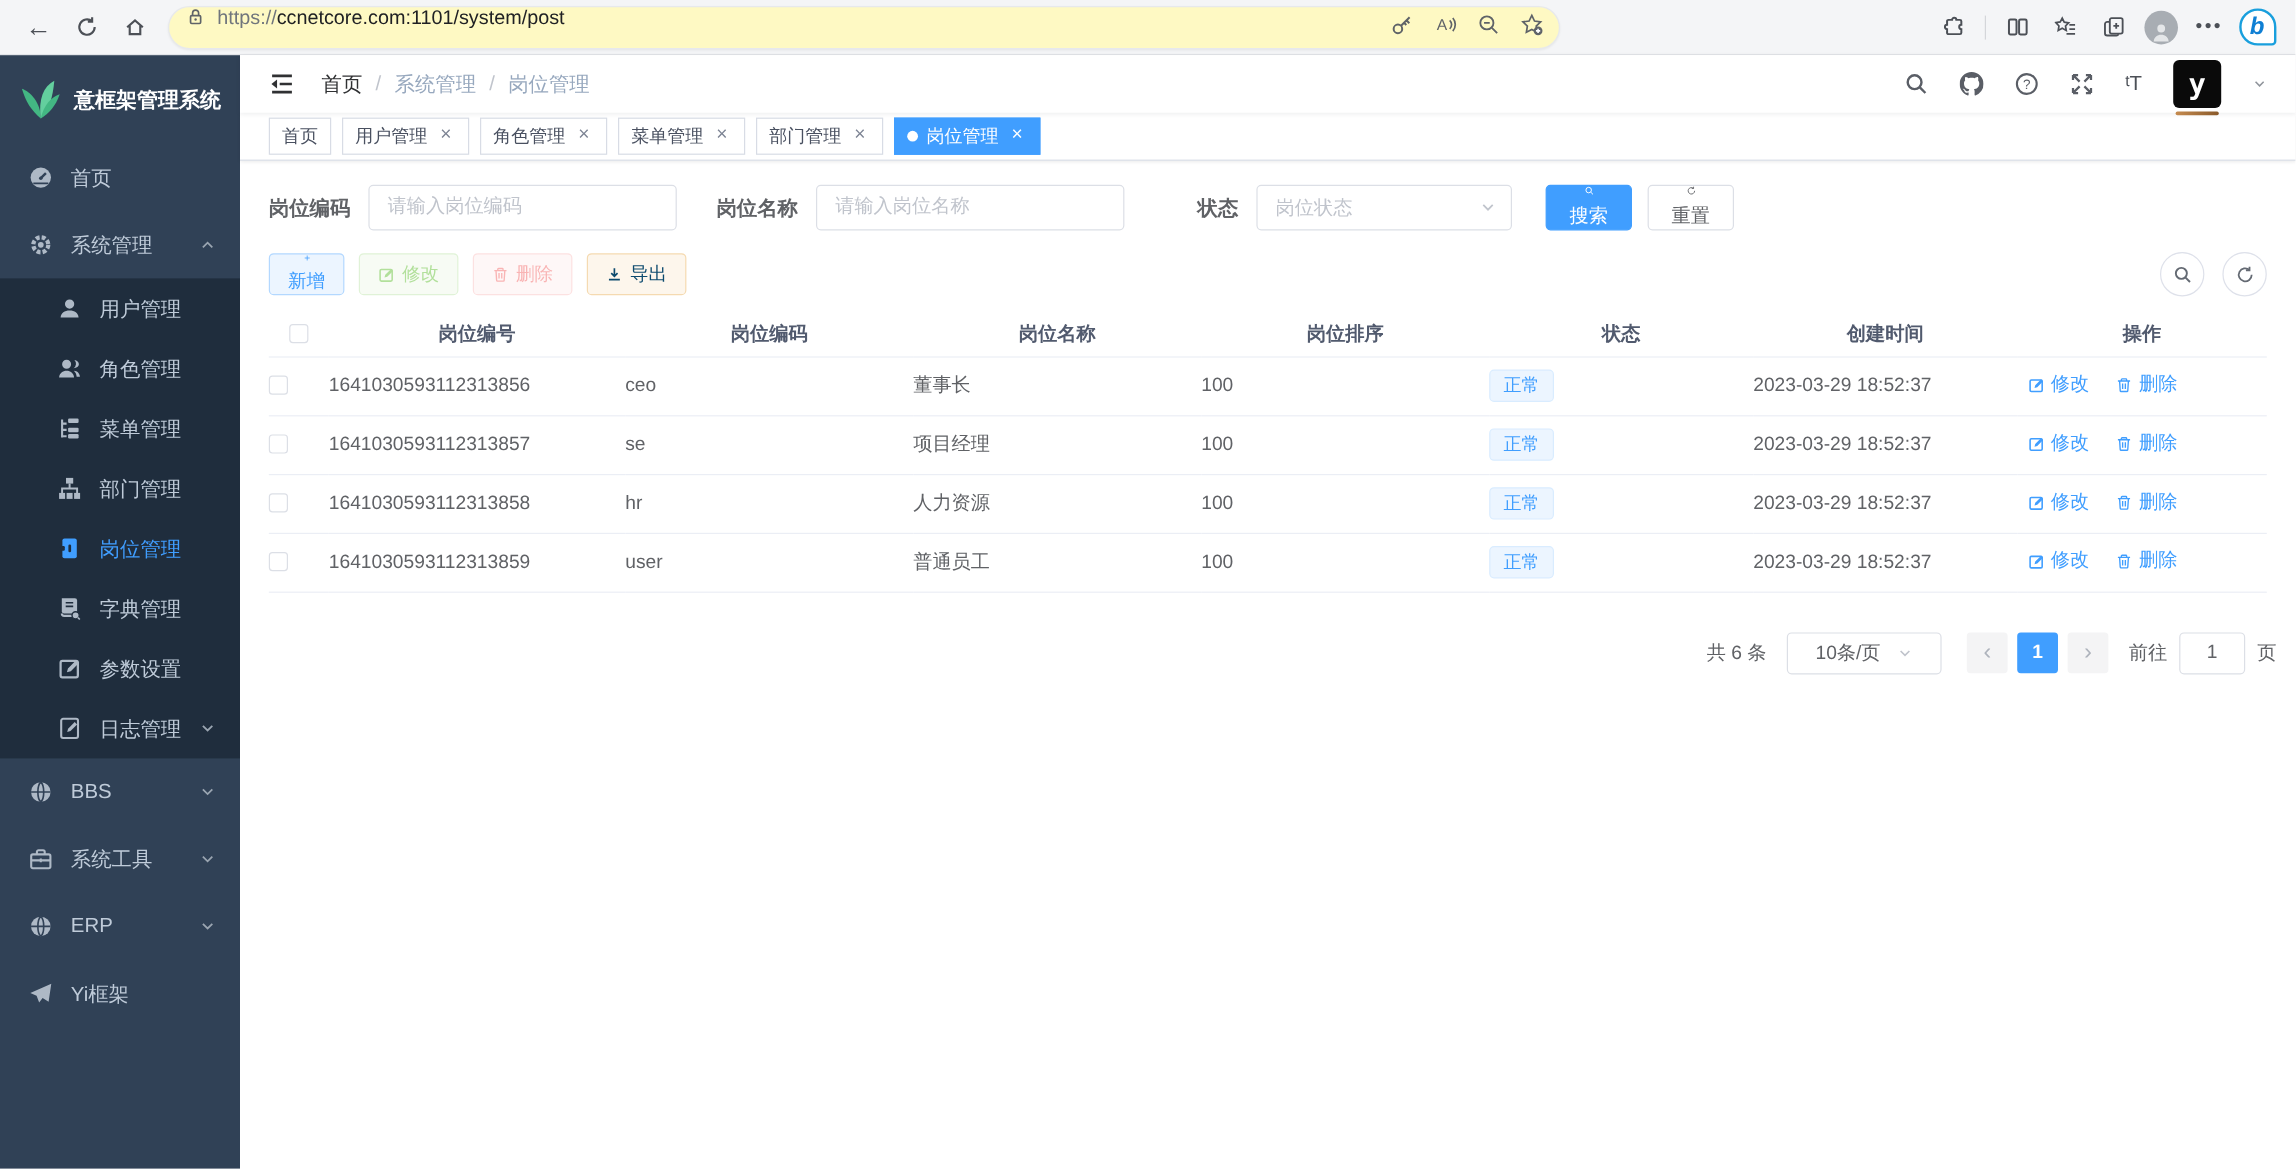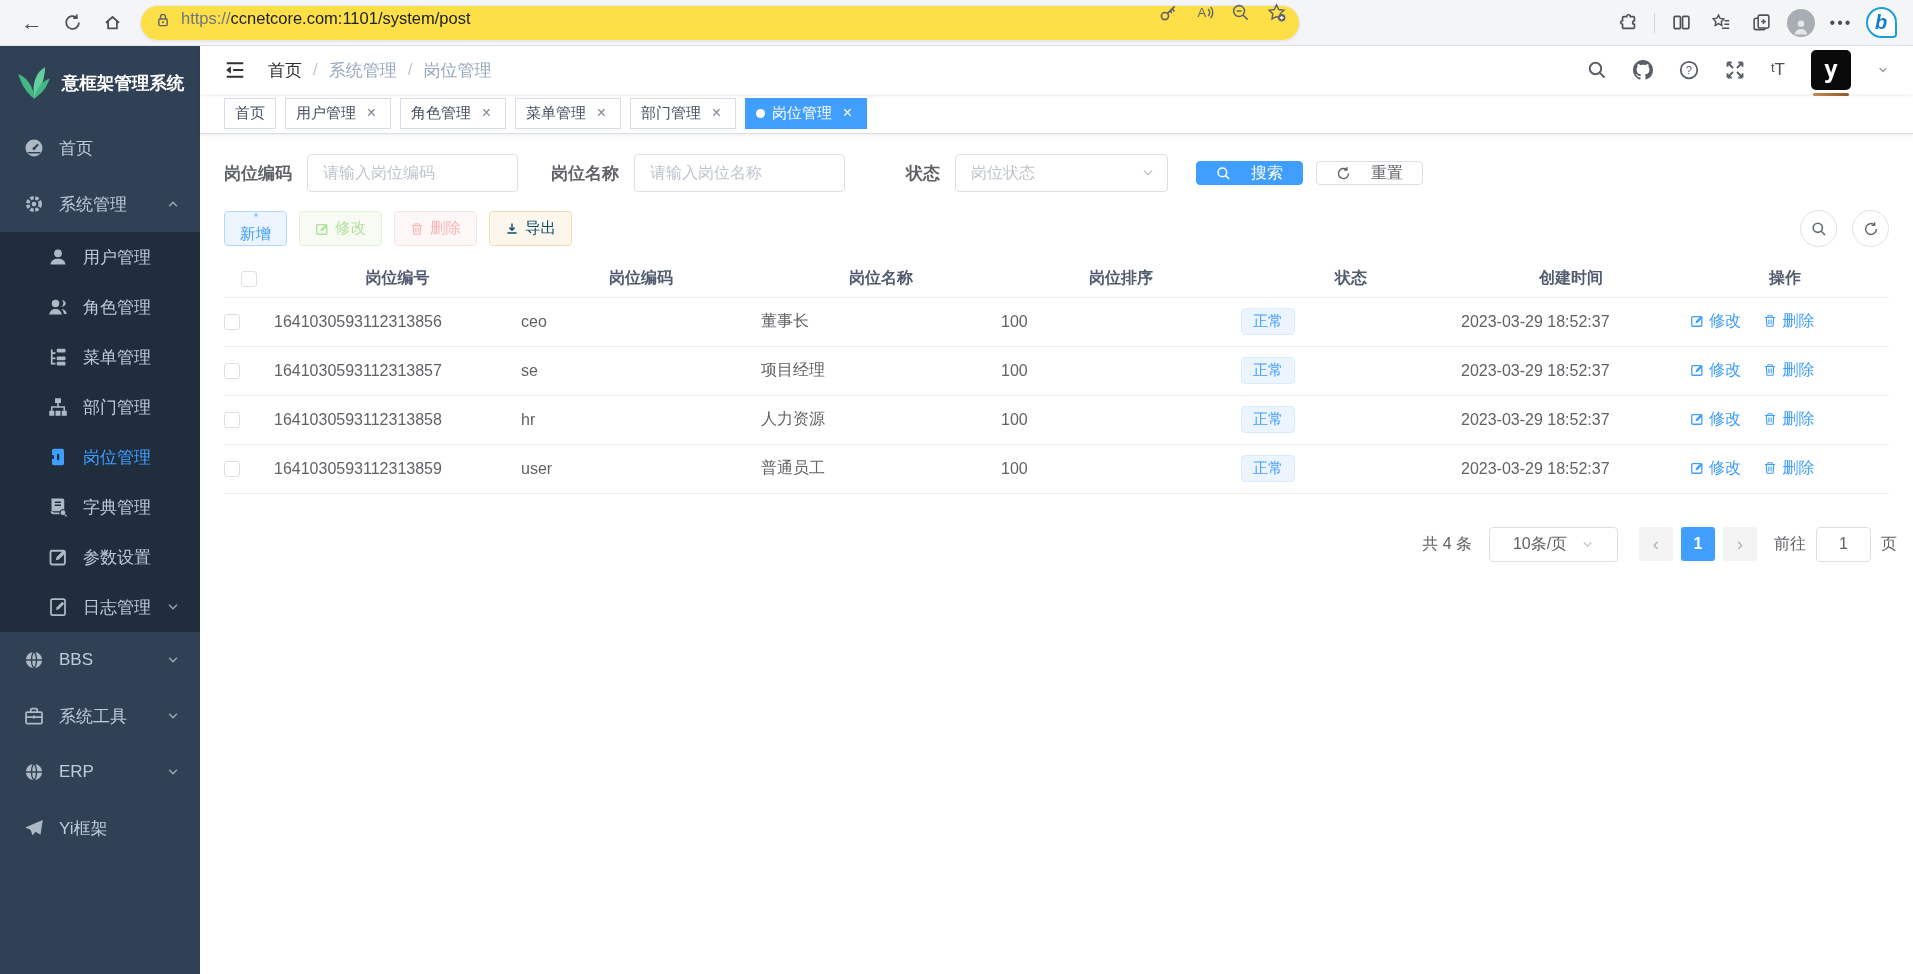--- a/index.html
+++ b/index.html
@@ -6,22 +6,22 @@
   html,body { width:1913px; height:974px; overflow:hidden;
     font-family:"Liberation Sans","DejaVu Sans",sans-serif; background:#fff; }
 
   
   .browser-bar { height:46px; background:#f4f5f7; border-bottom:1px solid #e2e4e8;
     display:flex; align-items:center; padding:0 14px; gap:4px; }
   .b-btn { width:36px; height:36px; border-radius:6px; display:flex; align-items:center;
     justify-content:center; color:#4c5057; flex:0 0 auto; }
   .b-btn svg { width:19px; height:19px; }
   .back-glyph { font-size:22px; line-height:1; }
-  .pill { flex:1; max-width:1160px; height:36px; background:#fde047; border:1px solid #e7e9ec;
-    border-radius:18px; display:flex; align-items:flex-end; padding:0 6px 12px 14px;
+  .pill { flex:1; max-width:1160px; height:36px; background:#fef9c3; border:1px solid #e7e9ec;
+    border-radius:18px; display:flex; align-items:flex-start; padding:0 6px 0 14px;
     box-shadow:0 1px 2px rgba(0,0,0,.06); margin:0 6px; }
   .pill .lock { color:#5f6368; margin-right:10px; display:flex; }
   .pill .lock svg { width:16px; height:16px; }
   .url { font-size:16.5px; color:#202124; white-space:nowrap; }
   .url .dim { color:#70757c; }
   .pill-right { margin-left:auto; display:flex; align-items:center; gap:2px; }
   .pill-right .b-btn { width:34px; height:30px; color:#5f6368; }
   .chrome-right { margin-left:auto; display:flex; align-items:center; gap:4px; }
   .vdivider { width:1px; height:20px; background:#d4d6da; margin:0 4px; }
   .ellipsis-glyph { font-size:16px; letter-spacing:2px; color:#4c5057; }
@@ -83,32 +83,32 @@
     text-align:center; border-radius:50%; }
   .tag-item.active { background:#409eff; border-color:#409eff; color:#fff; }
   .tag-item.active .t-close { color:#fff; }
   .t-dot { width:9px; height:9px; border-radius:50%; background:#fff; }
 
   
   .content { padding:17px 24px 0; background:#fff; flex:1; }
 
   .filter-row { display:flex; align-items:center; margin-top:3px; }
   .f-label { font-size:17px; color:#606266; font-weight:bold; margin-right:15px; white-space:nowrap; }
-  .f-input { width:211px; height:38px; border:1px solid #dcdfe6; border-radius:4px;
+  .f-input { width:257px; height:38px; border:1px solid #dcdfe6; border-radius:4px;
     padding:0 15px; font-size:16px; color:#606266; outline:none; }
   .f-input::placeholder { color:#c0c4cc; }
   .f-gap { width:33px; }
   .f-gap-wide { width:61px; }
   .f-select { width:213px; height:38px; border:1px solid #dcdfe6; border-radius:4px;
     display:flex; align-items:center; padding:0 12px 0 15px; cursor:pointer;gap:44px; }
   .f-select .sel-text { font-size:16px; color:#c0c4cc; }
   .f-select .sel-arrow { margin-left:auto; color:#c0c4cc; display:flex; }
   .sel-arrow svg { width:14px; height:14px; }
-  .btn { height:24px; border-radius:4px; font-size:16px; display:inline-flex; align-items:center;
-    gap:20px; padding:0 19px; border:1px solid transparent; cursor:pointer; white-space:nowrap; }
+  .btn { height:38px; border-radius:4px; font-size:16px; display:inline-flex; align-items:center;
+    gap:7px; padding:0 19px; border:1px solid transparent; cursor:pointer; white-space:nowrap;flex-direction:column; }
   .btn svg { width:15px; height:15px; }
   .btn-primary { background:#409eff; border-color:#409eff; color:#fff; margin-left:28px; }
   .btn-plain { background:#fff; border-color:#dcdfe6; color:#606266; margin-left:13px; }
 
   .toolbar { margin-top:18px; display:flex; align-items:center; }
   .tb-btn { height:35px; padding:0 15px; border-radius:4px; font-size:15.5px;
     display:inline-flex; align-items:center; gap:6px; margin-right:12px;
     border:1px solid; cursor:pointer; }
   .tb-btn svg { width:14px; height:14px; }
   .tb-add    { color:#409eff; background:#ecf5ff; border-color:#b3d8ff;flex-direction:column; }
@@ -711,21 +711,21 @@
                     <use href="#i-trash"></use>
                   </svg>
                   <span>删除</span>
                 </span>
             </td>
           </tr>
         </tbody>
       </table>
 
       <div class="pagination">
-        <span class="pg-total">共 4 条</span>
+        <span class="pg-total">共 6 条</span>
         <span class="pg-select">
           <span>10条/页</span>
           <svg viewBox="0 0 16 16">
               <use href="#i-chevdown"></use>
             </svg>
         </span>
         <span class="pg-btn">‹</span>
         <span class="pg-btn page active">1</span>
         <span class="pg-btn">›</span>
         <span class="pg-goto">

